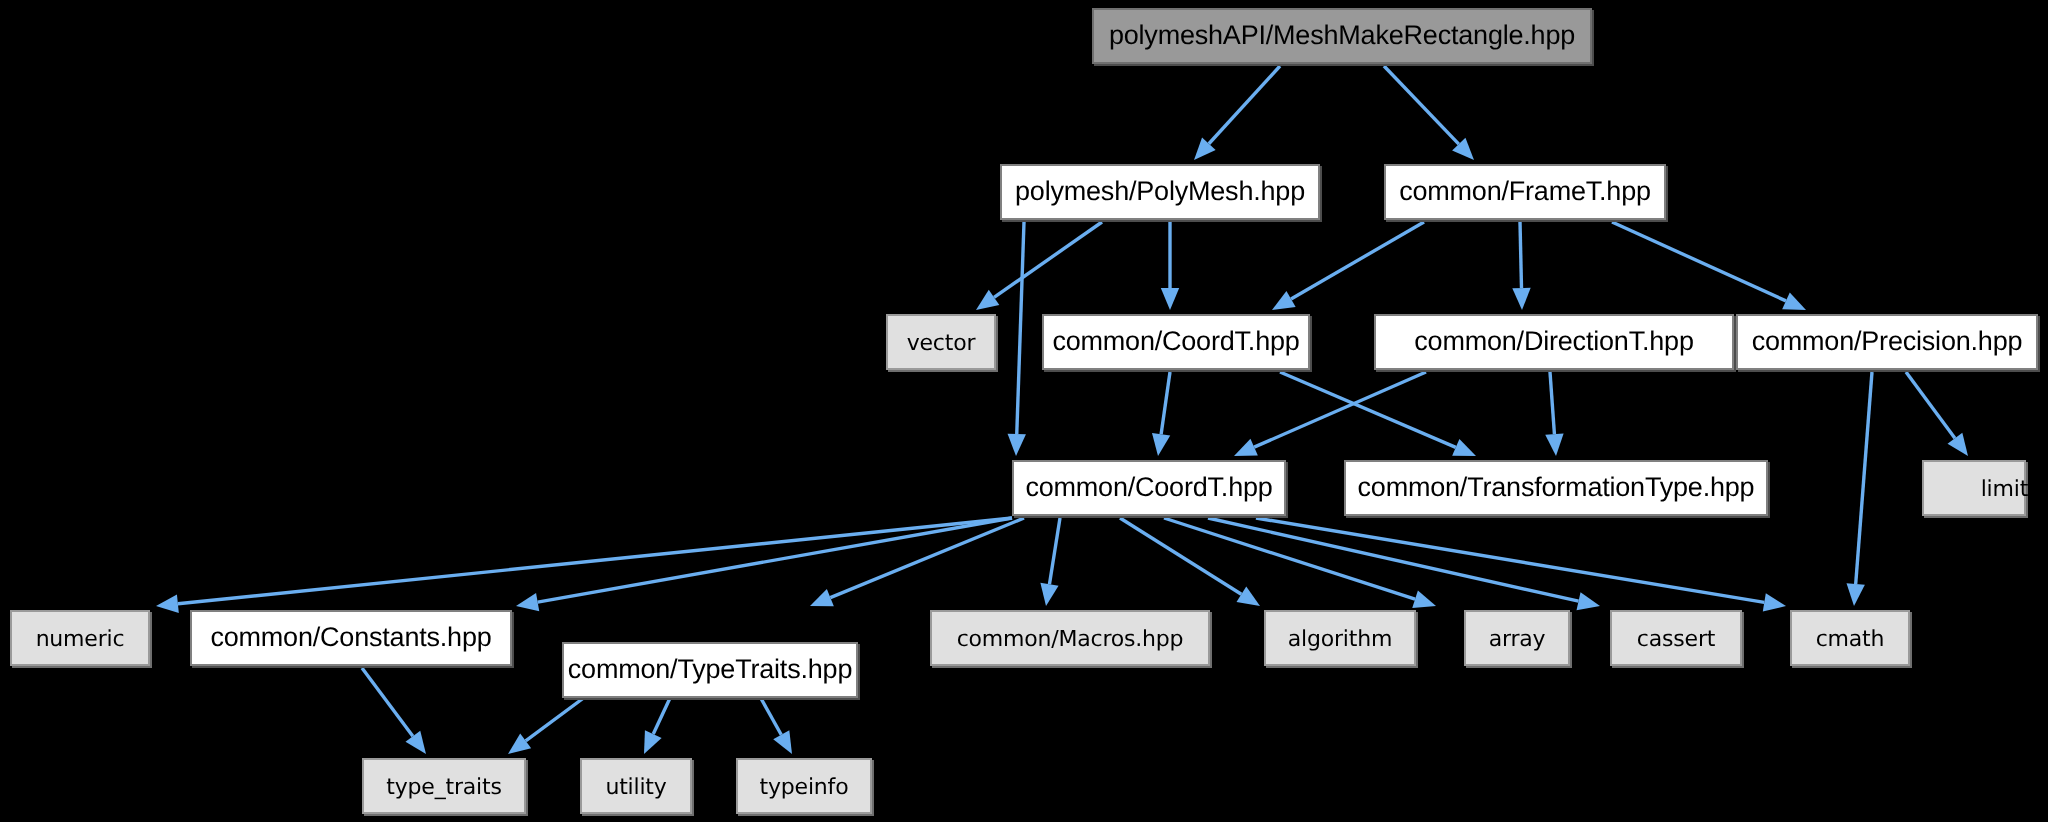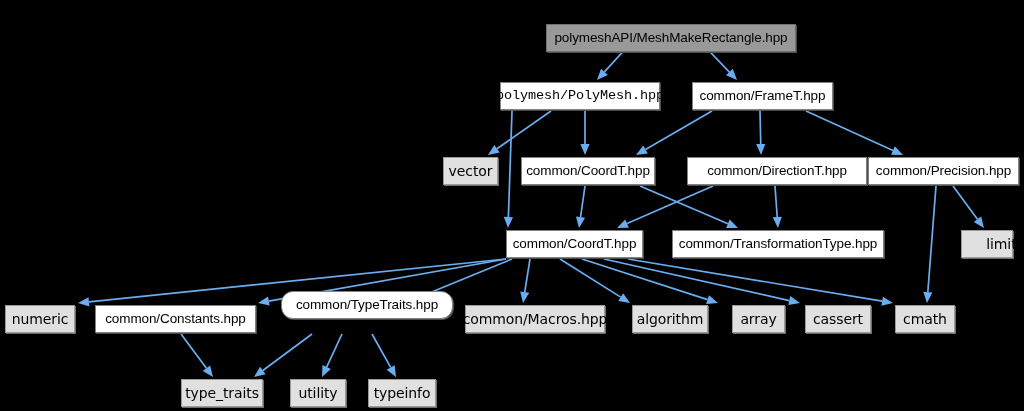--- a/index.html
+++ b/index.html
@@ -43,21 +43,21 @@
     background: #ffffff;
     border-color: #808080;
     box-shadow: 1px 1px 0 0 #4d4d4d;
   }
   
   .node.kind-system {
     background: #e0e0e0;
     border-color: #9a9a9a;
     box-shadow: 1px 1px 0 0 #6e6e6e;
     font-family: "DejaVu Sans", sans-serif;
-    font-size: 14px;
+    font-size: 11px;
   }
   
   .node.kind-root {
     background: #999999;
     border-color: #707070;
     box-shadow: 1px 1px 0 0 #4d4d4d;
   }
   .node-label {
     pointer-events: none;
   }
@@ -166,24 +166,24 @@
       <g>
         <line x1="342" y1="334" x2="326.63903824687145" y2="367.0260677692264" stroke="#6aaef0" stroke-width="1.7"></line>
         <polygon points="322,377 322.4681211321843,365.0861063205347 330.8099553615586,368.9660292179181" fill="#6aaef0"></polygon>
       </g>
       <g>
         <line x1="372" y1="334" x2="390.6389722480945" y2="367.39482527783593" stroke="#6aaef0" stroke-width="1.7"></line>
         <polygon points="396,377 386.6222628188259,369.63670961045096 394.6556816773631,365.1529409452209" fill="#6aaef0"></polygon>
       </g>
     </svg>
   <div id="node-layer">
-      <div class="node kind-root" style="left: 546px; top: 4px; width: 250px; margin-top: 20px;">
+      <div class="node kind-root" style="left: 546px; top: 4px; width: 250px;">
         <span class="node-label">polymeshAPI/MeshMakeRectangle.hpp</span>
       </div>
-      <div class="node kind-project" style="left: 500px; top: 82px; width: 160px; font-family: Liberation Mono, monospace;">
+      <div class="node kind-project" style="left: 500px; top: 82px; width: 160px;">
         <span class="node-label">polymesh/PolyMesh.hpp</span>
       </div>
       <div class="node kind-project" style="left: 692px; top: 82px; width: 141px;">
         <span class="node-label">common/FrameT.hpp</span>
       </div>
       <div class="node kind-system" style="left: 443px; top: 157px; width: 55px;">
         <span class="node-label">vector</span>
       </div>
       <div class="node kind-project" style="left: 521px; top: 157px; width: 134px;">
         <span class="node-label">common/CoordT.hpp</span>
@@ -202,21 +202,21 @@
       </div>
       <div class="node kind-system" style="left: 961px; top: 230px; width: 52px; padding-left: 36px;">
         <span class="node-label">limits</span>
       </div>
       <div class="node kind-system" style="left: 5px; top: 305px; width: 70px;">
         <span class="node-label">numeric</span>
       </div>
       <div class="node kind-project" style="left: 95px; top: 305px; width: 161px;">
         <span class="node-label">common/Constants.hpp</span>
       </div>
-      <div class="node kind-project" style="left: 281px; top: 291px; width: 172px; border-radius: 12px;">
+      <div class="node kind-project" style="left: 281px; top: 321px; width: 148px;">
         <span class="node-label">common/TypeTraits.hpp</span>
       </div>
       <div class="node kind-system" style="left: 465px; top: 305px; width: 140px;">
         <span class="node-label">common/Macros.hpp</span>
       </div>
       <div class="node kind-system" style="left: 632px; top: 305px; width: 76px;">
         <span class="node-label">algorithm</span>
       </div>
       <div class="node kind-system" style="left: 732px; top: 305px; width: 53px;">
         <span class="node-label">array</span>

